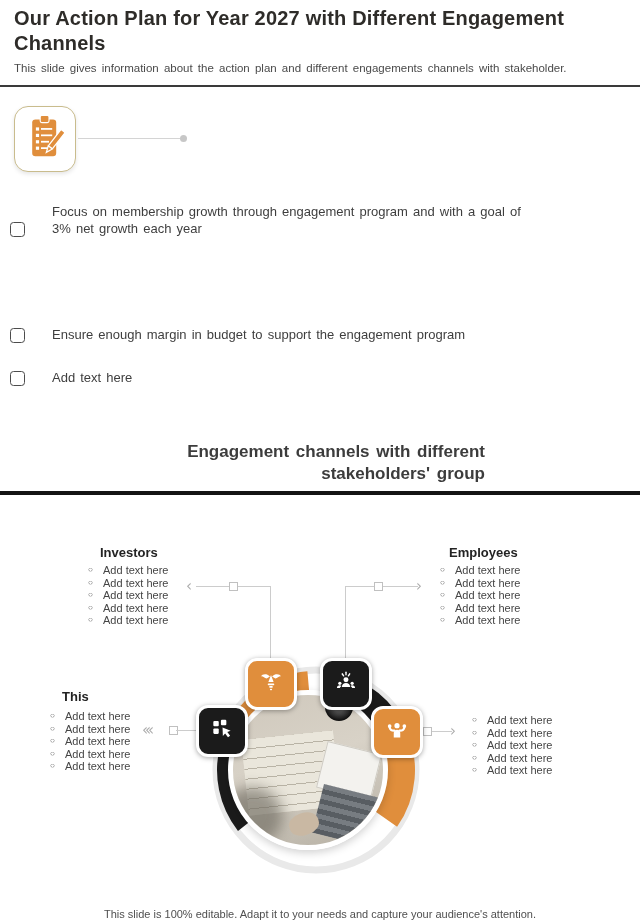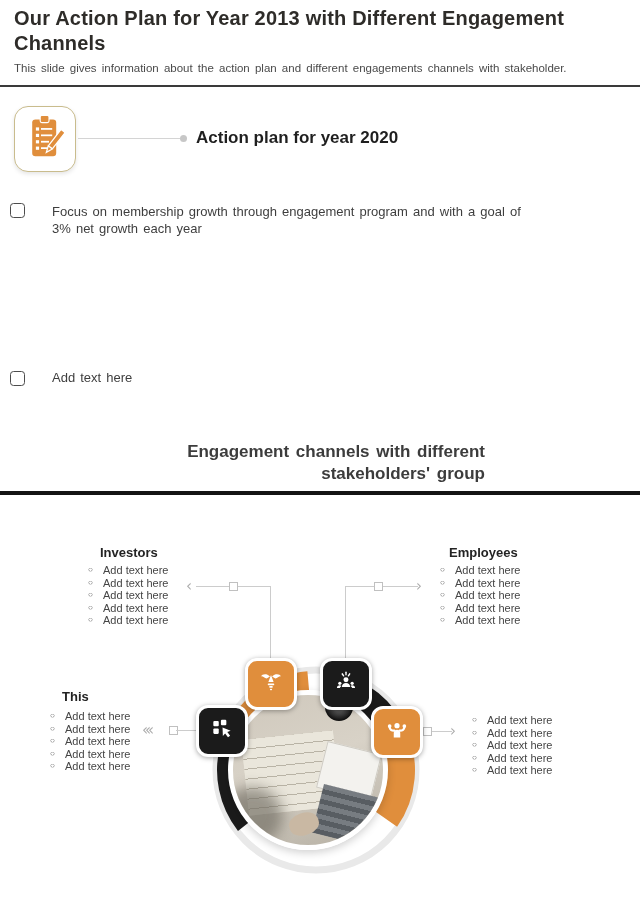--- a/index.html
+++ b/index.html
@@ -17,21 +17,21 @@
             border:1.5px solid #c9bc8d;border-radius:14px;box-shadow:0 2px 4px rgba(0,0,0,.10);
             display:flex;align-items:center;justify-content:center;}
   .ap-line{position:absolute;left:78px;top:138px;width:102px;height:1px;background:#d4d4d4;}
   .ap-dot{position:absolute;left:180px;top:135px;width:7px;height:7px;border-radius:50%;background:#c7c7c7;}
   .ap-heading{position:absolute;left:196px;top:128px;font-size:17px;font-weight:bold;color:#1f1f1f;}
 
   
   .check-row{position:absolute;left:10px;display:flex;}
   .checkbox{width:13px;height:13px;border:1.6px solid #4c4c4c;border-radius:3.5px;background:#fff;flex:0 0 13px;}
   .check-text{margin-left:27px;font-size:13px;line-height:17px;color:#3e3e3e;word-spacing:1.5px;}
-  .row1{top:203px;align-items:flex-start;} .row1 .check-text{width:478px;}
+  .row1{top:203px;align-items:flex-end;} .row1 .check-text{width:478px;}
   .row2{top:274px;} .row3{top:328px;} .row4{top:371px;}
   .row2 .check-text,.row3 .check-text,.row4 .check-text{width:575px;margin-top:-2px;}
 
   
   .eng-heading{position:absolute;left:155px;top:441px;width:330px;text-align:right;
                font-size:17px;line-height:22px;font-weight:bold;color:#3c3c3c;word-spacing:2px;}
   .thick-divider{position:absolute;left:0;top:491px;width:640px;height:4px;background:#141414;}
 
   
   .grp-name{position:absolute;font-size:13px;font-weight:bold;color:#232323;line-height:14px;margin-left:12px;}
@@ -76,21 +76,21 @@
   .b-inv{left:245px;top:658px;} .b-emp{left:320px;top:658px;}
   .b-med{left:196px;top:705px;} .b-con{left:371px;top:706px;}
 
   .footer{position:absolute;left:0;top:908px;width:640px;text-align:center;font-size:11px;color:#4f4f4f;}
 </style>
 </head>
 <body>
 
 <div class="slide">
 
-  <div class="title">Our Action Plan for Year 2013 with Different Engagement Channels</div>
+  <div class="title">Our Action Plan for Year 2027 with Different Engagement Channels</div>
   <div class="subtitle">This slide gives information  about the action plan and different  engagements  channels  with stakeholder.</div>
   <div class="header-rule"></div>
 
   <div class="icon-box">
     <span>
       <svg width="40" height="48" viewBox="0 0 24 30">
         <rect x="4" y="4" width="15" height="23" rx="2" fill="#e08e3c"></rect>
         <rect x="9" y="1.5" width="5.5" height="4.5" rx="1" fill="#e08e3c" stroke="#fff" stroke-width="0.7"></rect>
         <g fill="#fff">
           <rect x="6.3" y="9" width="2" height="2"></rect>
@@ -104,25 +104,28 @@
         </g>
         <g transform="rotate(38 17 19)">
           <rect x="15.6" y="9" width="3.2" height="13" rx="0.6" fill="#e08e3c" stroke="#fff" stroke-width="0.8"></rect>
           <path d="M15.6 22l1.6 4 1.6-4z" fill="#e08e3c" stroke="#fff" stroke-width="0.8"></path>
         </g>
       </svg>
     </span>
   </div>
   <div class="ap-line"></div>
   <div class="ap-dot"></div>
-  <div class="ap-heading">Action plan for year 2020</div>
 
   <div class="check-row row1">
     <span class="checkbox"></span>
     <span class="check-text">Focus on membership growth through engagement program and with a goal of 3% net growth each year</span>
+  </div>
+  <div class="check-row row3">
+    <span class="checkbox"></span>
+    <span class="check-text">Ensure enough margin in budget to support the engagement program</span>
   </div>
   <div class="check-row row4">
     <span class="checkbox"></span>
     <span class="check-text">Add text here</span>
   </div>
 
   <div class="eng-heading">Engagement channels with  different stakeholders' group</div>
   <div class="thick-divider"></div>
 
   <div class="grp-name n-inv">Investors</div>
@@ -300,13 +303,14 @@
         <circle cx="12" cy="8" r="2.4"></circle>
         <path d="M9 19v-4.2c0-1.8 1.3-3 3-3s3 1.2 3 3V19z"></path>
         <path d="M9.6 12.6C7 12.8 5.2 11.4 5.2 9.2" fill="none" stroke="#fff" stroke-width="2" stroke-linecap="round"></path>
         <circle cx="5.2" cy="8.4" r="1.7"></circle>
         <path d="M14.4 12.6c2.6.2 4.4-1.2 4.4-3.4" fill="none" stroke="#fff" stroke-width="2" stroke-linecap="round"></path>
         <circle cx="18.8" cy="8.4" r="1.7"></circle>
       </svg>
     </span>
   </div>
 
+  <div class="footer">This slide is 100% editable. Adapt it to your needs and capture your audience's attention.</div>
 </div>
 
 </body></html>

